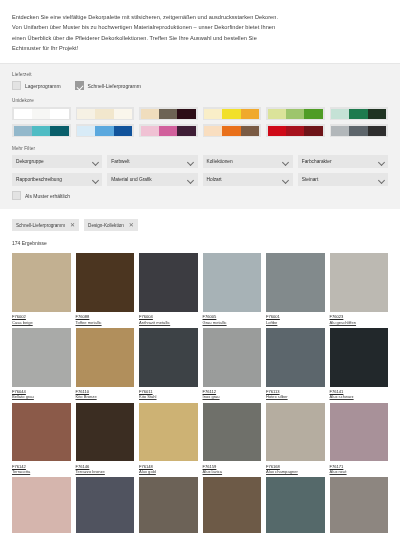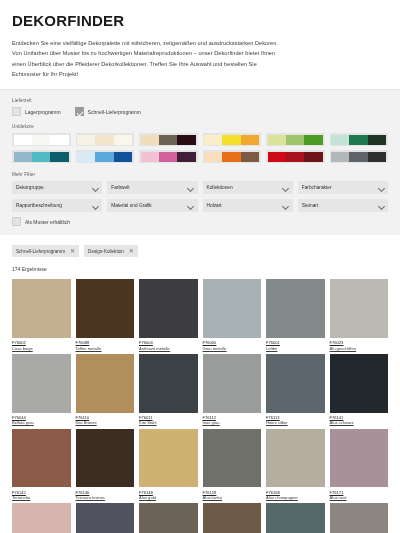--- a/index.html
+++ b/index.html
@@ -106,21 +106,20 @@
     font-size: 4.1px; color: #3c3c3c; text-decoration: underline;
     display:block; line-height: 1.3;
   }
 </style>
 </head>
 <body>
 
 <div class="page">
 
   <div class="intro">
-    <h1>DEKORFINDER</h1>
     <p>Entdecken Sie eine vielfältige Dekorpalette mit stilsicheren, zeitgemäßen und ausdrucksstarken Dekoren. Von Unifarben über Muster bis zu hochwertigen Materialreproduktionen – unser Dekorfinder bietet Ihnen einen Überblick über die Pfleiderer Dekorkollektionen. Treffen Sie Ihre Auswahl und bestellen Sie Echtmuster für Ihr Projekt!</p>
   </div>
 
   <div class="filters">
 
     <div class="f-label">Lieferzeit</div>
     <div class="cb-row">
       <label class="cb">
         <span class="box"></span>
         <span class="t">Lagerprogramm</span>

